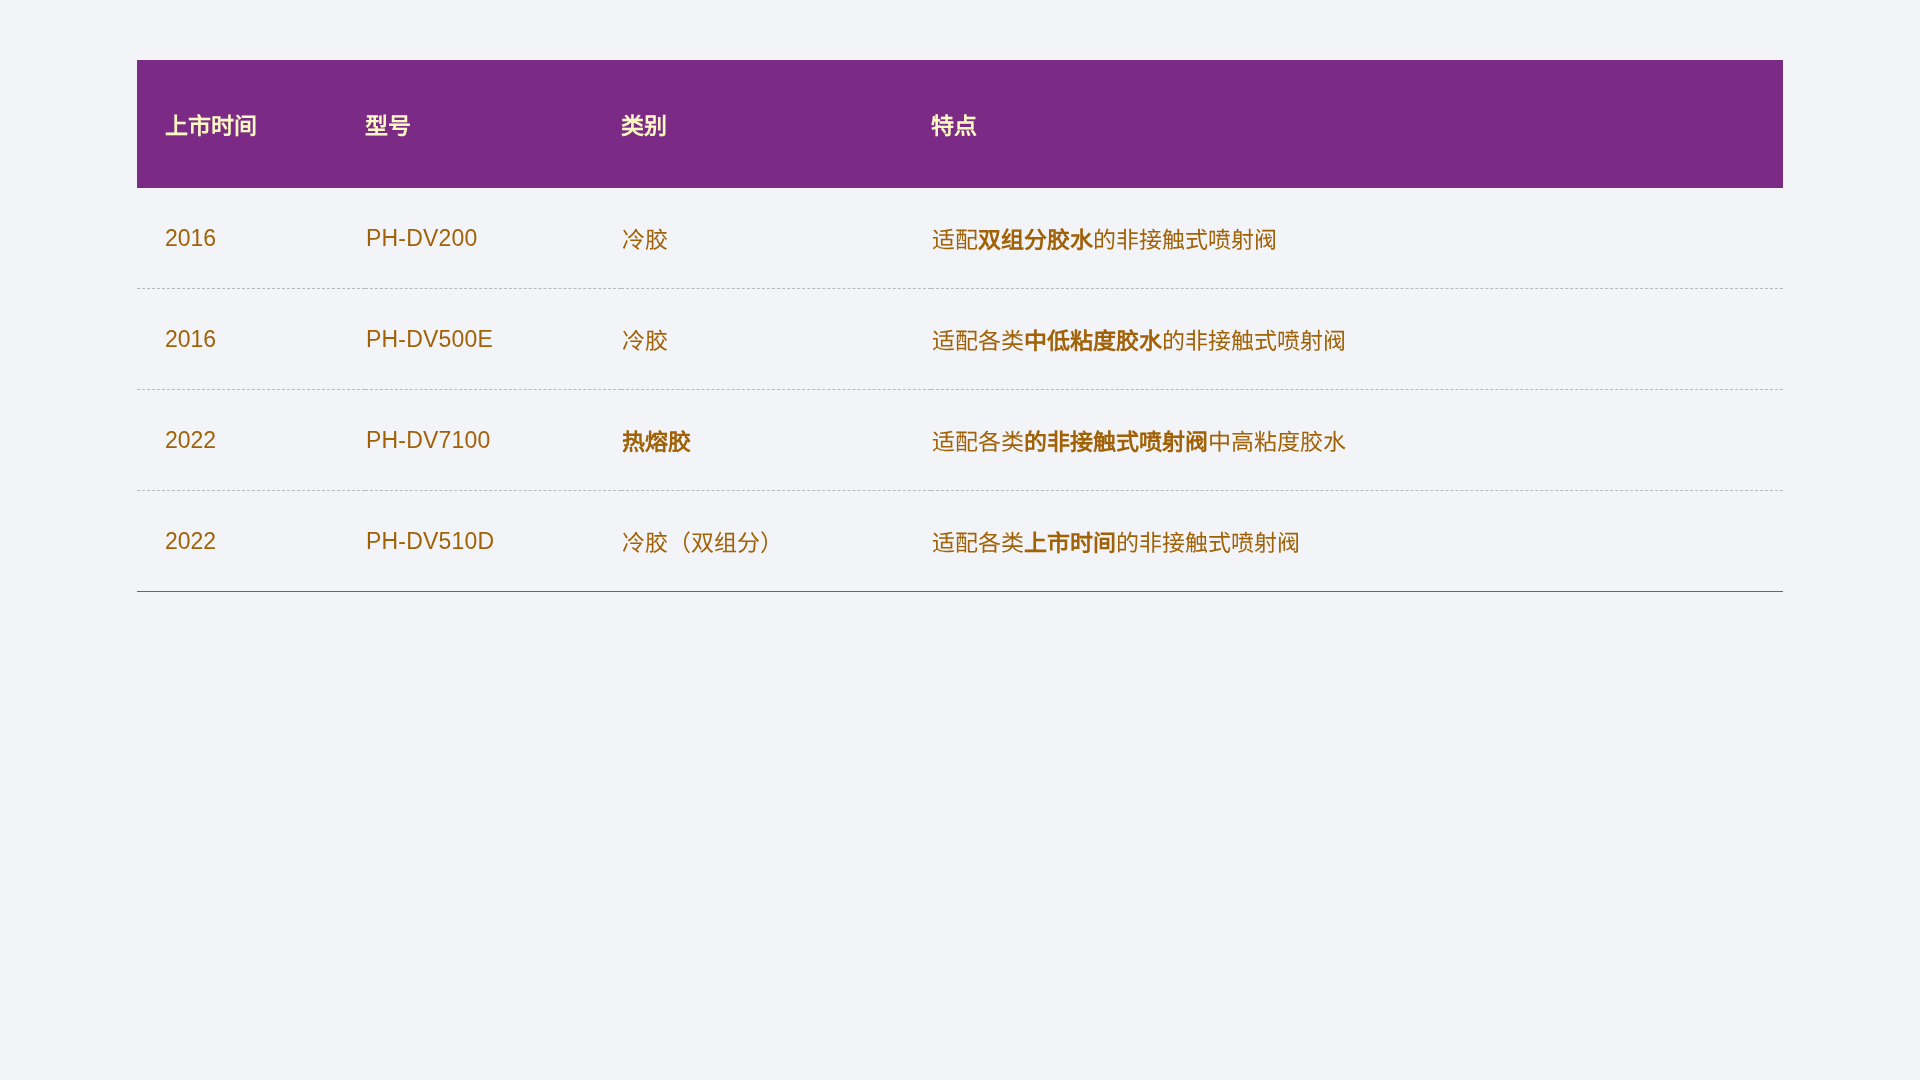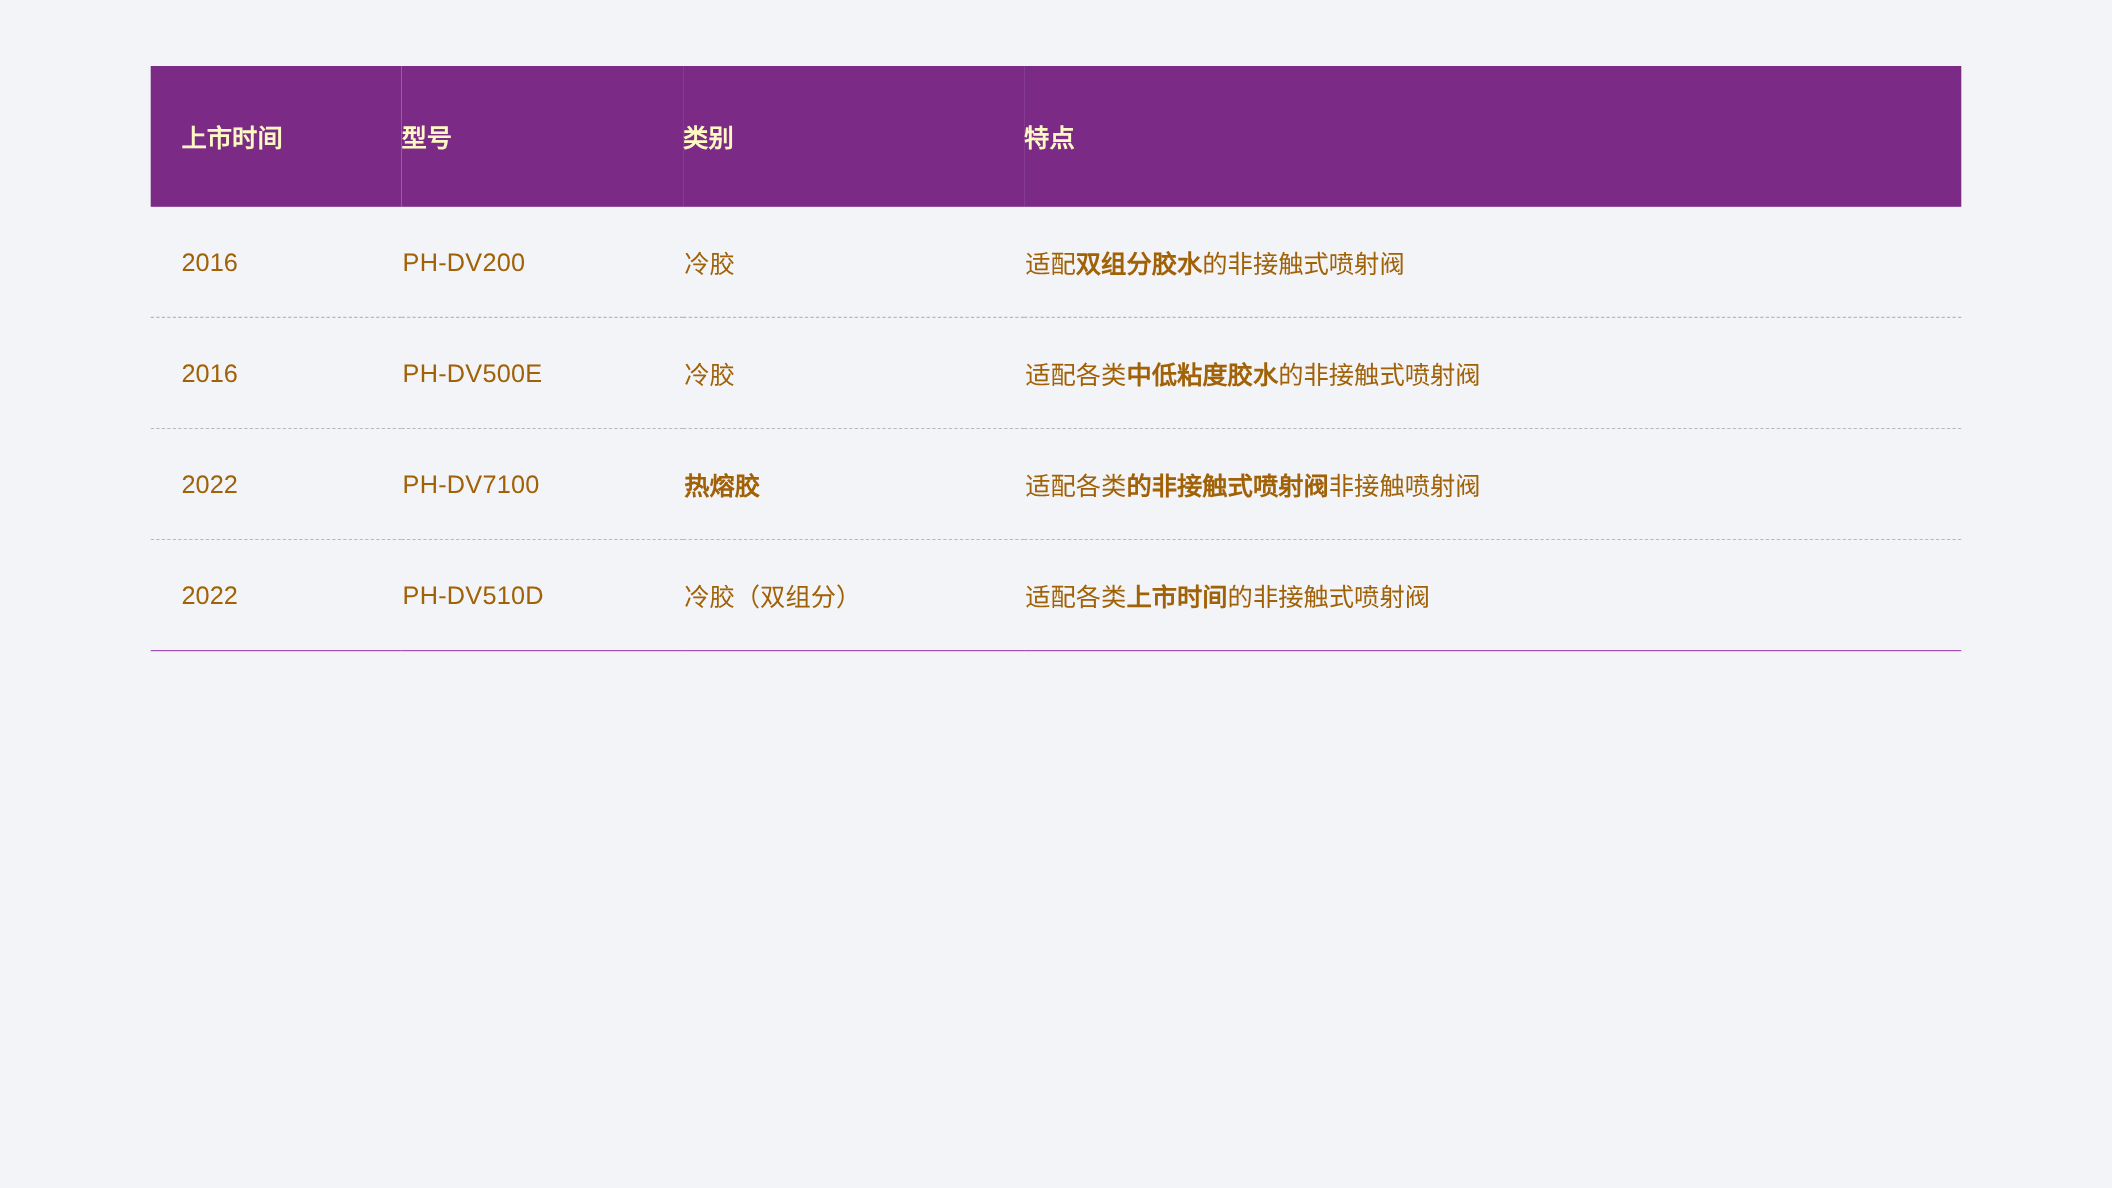--- a/index.html
+++ b/index.html
@@ -107,21 +107,21 @@
           <tr>
             <td>2016</td>
             <td class="model">PH-DV500E</td>
             <td class="typ">冷胶</td>
             <td class="feature"><span>适配各类</span><b>中低粘度胶水</b><span>的非接触式喷射阀</span></td>
           </tr>
           <tr>
             <td>2022</td>
             <td class="model">PH-DV7100</td>
             <td class="typ bold">热熔胶</td>
-            <td class="feature"><span>适配各类</span><b>的非接触式喷射阀</b><span>非接触喷射阀</span></td>
+            <td class="feature"><span>适配各类</span><b>的非接触式喷射阀</b><span>中高粘度胶水</span></td>
           </tr>
           <tr>
             <td>2022</td>
             <td class="model">PH-DV510D</td>
             <td class="typ">冷胶（双组分）</td>
             <td class="feature"><span>适配各类</span><b>上市时间</b><span>的非接触式喷射阀</span></td>
           </tr>
         </tbody>
     </table>
   </div>

